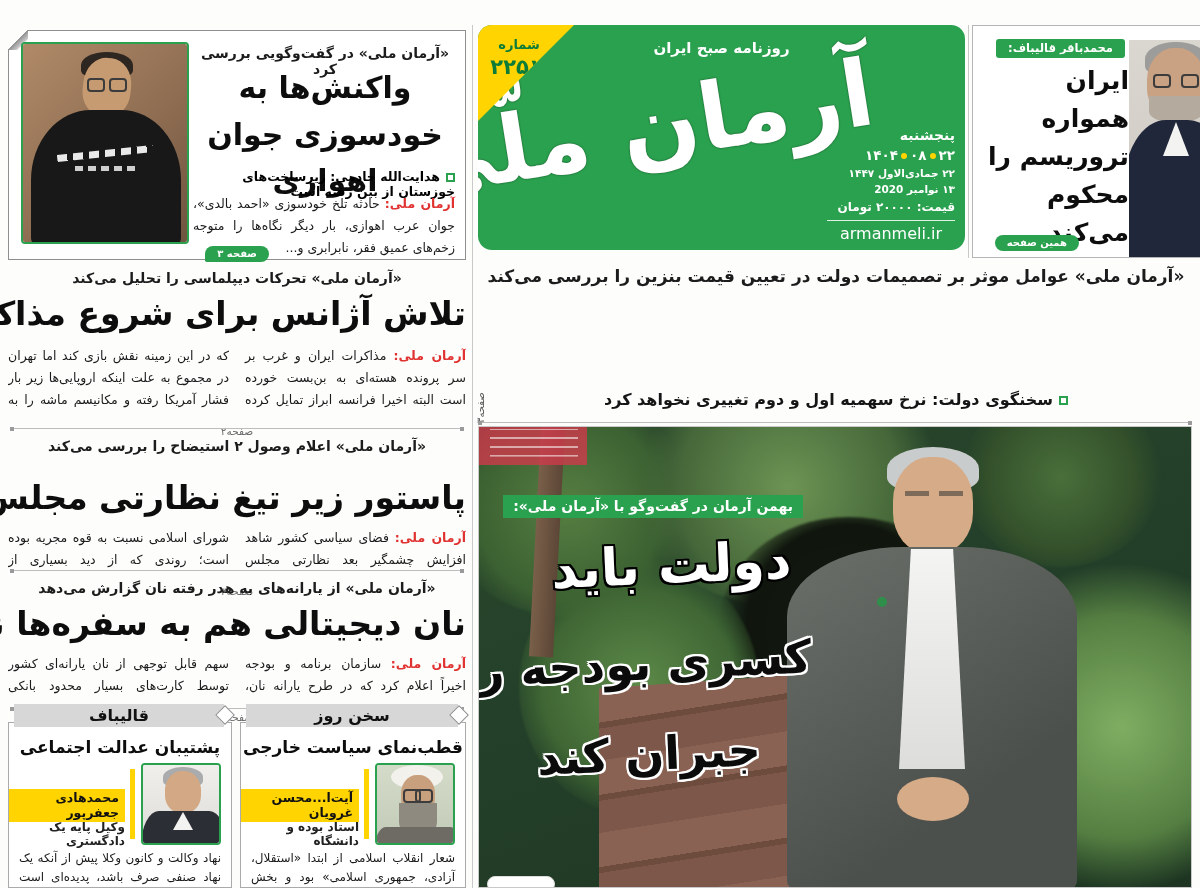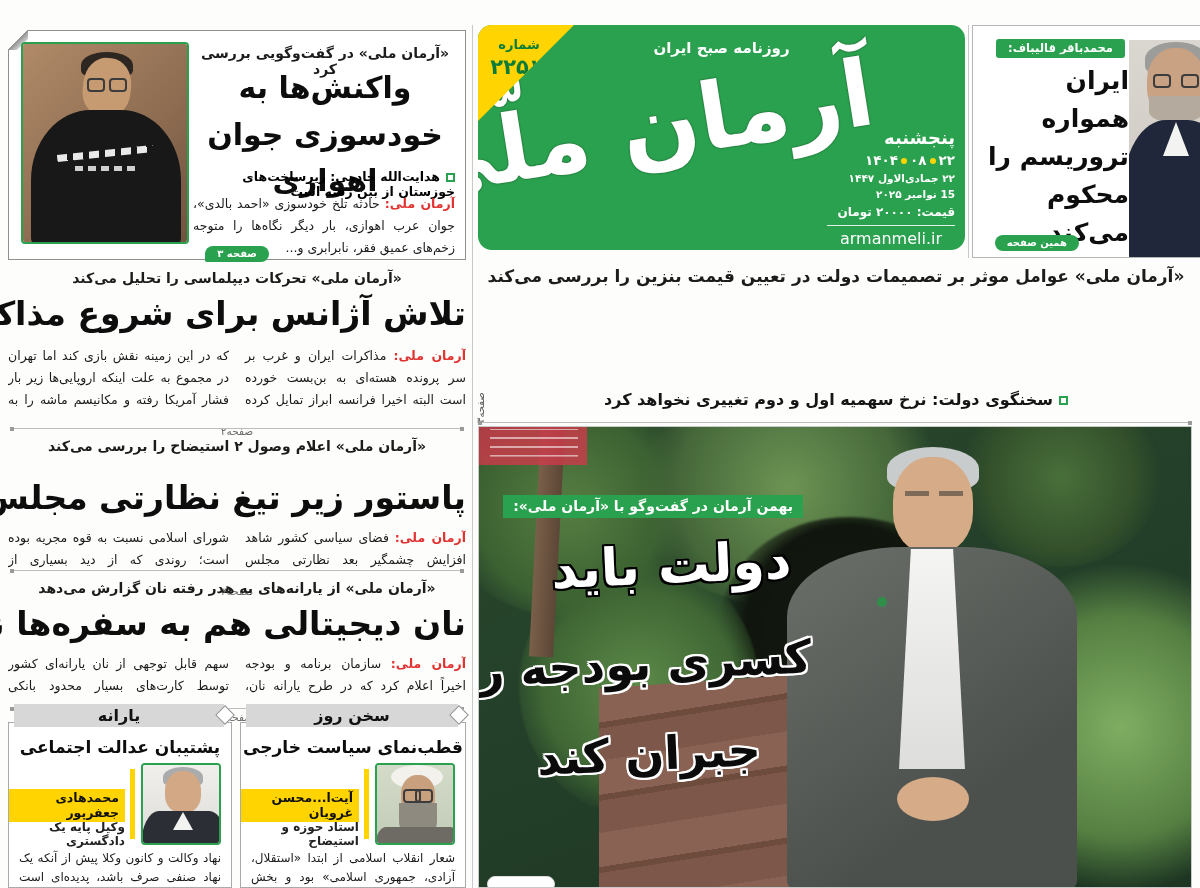--- a/index.html
+++ b/index.html
@@ -36,21 +36,21 @@
   
   #masthead { left:478px; top:25px; width:487px; height:225px; background:var(--green); border-radius:14px; overflow:hidden; }
   #issue-corner { position:absolute; top:0; left:0; width:96px; height:96px; background:var(--yellow);
                   clip-path:polygon(0 0,100% 0,0 100%); }
   #issue-corner .lbl { position:absolute; top:12px; left:12px; width:58px; text-align:center; color:#0e7c39; font-size:13px; font-weight:bold; }
   #issue-corner .num { position:absolute; top:30px; left:6px; width:64px; text-align:center; color:#0e7c39; font-size:21px; font-weight:bold; }
   #logo-tagline { position:absolute; top:14px; left:0; right:0; text-align:center; color:#fff; font-size:15px; font-weight:bold; }
   #logo-script { position:absolute; top:48px; right:90px; width:400px; text-align:center; color:#fff; font-size:92px; font-weight:bold;
                  transform:rotate(-9deg); text-shadow:0 0 2px rgba(0,0,0,.55); line-height:1.1; white-space:nowrap; }
   #date-block { position:absolute; top:102px; right:10px; width:128px; text-align:right; color:#fff; }
-  #date-block .weekday { font-size:18px; font-weight:bold; margin-bottom:4px; }
+  #date-block .weekday { font-size:14px; font-weight:bold; margin-bottom:4px; }
   #date-block .fa-date { font-size:13.5px; font-weight:bold; letter-spacing:1px; }
   #date-block .dot { display:inline-block; width:6px; height:6px; border-radius:50%; background:var(--yellow); margin:0 3px 1px; }
   #date-block .small { font-size:10.5px; font-weight:bold; margin-top:4px; }
   #date-block .price { font-size:12px; font-weight:bold; margin-top:5px; }
   #date-block .rule { border-top:1.5px solid rgba(255,255,255,.85); margin:6px 0 3px; }
   #date-block .site { font-size:16px; direction:ltr; text-align:center; font-family:"DejaVu Sans", sans-serif; }
 
   
   #qbox { left:972px; top:25px; width:256px; height:233px; border:1px solid #b5b5b5; background:#fff; }
   #qbox .label { position:absolute; top:11px; right:102px; left:10px; }
@@ -99,21 +99,21 @@
     <div id="logo-script">آرمان ملّی</div>
     <div id="logo-tagline">روزنامه صبح ایران</div>
     <div id="issue-corner">
       <div class="lbl">شماره</div>
       <div class="num">۲۲۵۱</div>
     </div>
     <div id="date-block">
       <div class="weekday">پنجشنبه</div>
       <div class="fa-date"><span>۲۲</span><span class="dot"></span><span>۰۸</span><span class="dot"></span><span>۱۴۰۴</span></div>
       <div class="small">۲۲ جمادی‌الاول ۱۴۴۷</div>
-      <div class="small">15 نوامبر ۲۰۲۵</div>
+      <div class="small">۱۳ نوامبر 2020</div>
       <div class="price">قیمت: ۲۰۰۰۰ تومان</div>
       <div class="rule"></div>
       <div class="site">armanmeli.ir</div>
     </div>
   </div>
 
   <div id="qbox" class="abs">
     <div class="abs" style="right:2px; top:14px; width:96px; height:217px; background:linear-gradient(#dad6d0,#cdc8c1); overflow:hidden;">
       <div class="hair" style="left:16px; top:2px; width:62px; height:34px; background:#9c9c9a;"></div>
       <div class="head" style="left:18px; top:8px; width:58px; height:70px; background:#c9a183;"></div>
@@ -183,37 +183,37 @@
       <div class="head" style="left:22px; top:6px; width:36px; height:42px; background:#d2a885;"></div>
       <div class="torso" style="left:-2px; top:46px; width:86px; height:40px; background:#2b2e35;"></div>
       <div class="shirt" style="left:30px; top:47px; width:20px; height:18px;"></div>
     </div>
     <div class="ybar" style="right:96px; top:46px; height:70px;"></div>
     <div class="abs" style="right:106px; top:66px;"><span class="author-name">محمدهادی جعفرپور</span></div>
     <div class="author-role abs" style="right:106px; top:92px;">وکیل پایه یک دادگستری</div>
     <div class="bodytxt abs" style="right:10px; left:10px; top:126px; font-size:12px; line-height:1.6;">نهاد وکالت و کانون وکلا پیش از آنکه یک نهاد صنفی صرف باشد، پدیده‌ای است اجتماعی، محصول دادگستری مدرن و بنا بر همین ادعا برای شناسایی علل و عوامل چالش‌ها و هجمه‌های وارده بر این نهاد...</div>
   </div>
   <div class="hdr-bar" style="left:14px; top:704px; width:210px;">
-    <span>یارانه</span>
+    <span>قالیباف</span>
     <span class="diamond"></span>
   </div>
 
   <div class="abs" style="left:240px; top:722px; width:226px; height:166px; border:1px solid #aaa; background:#fff; overflow:hidden;">
     <div class="headline" style="font-size:17px; margin-top:14px; white-space:normal;">قطب‌نمای سیاست خارجی</div>
     <div class="portrait-frame" style="right:10px; top:40px; width:80px; height:82px;">
       <div class="abs" style="inset:0; background:linear-gradient(#d4dcc9,#c2cab8);"></div>
       <div class="hair" style="left:14px; top:0; width:52px; height:24px; background:#f2f1ec; border-radius:50%;"></div>
       <div class="head" style="left:24px; top:10px; width:34px; height:40px; background:#c9a07e;"></div>
       <div class="glasses" style="left:26px; top:24px; width:30px;"></div>
       <div class="abs" style="left:22px; top:38px; width:38px; height:34px; background:#8f8a80; border-radius:0 0 45% 45%;"></div>
       <div class="torso" style="left:-2px; top:62px; width:86px; height:24px; background:#6e6a64;"></div>
     </div>
     <div class="ybar" style="right:96px; top:46px; height:70px;"></div>
     <div class="abs" style="right:106px; top:66px;"><span class="author-name">آیت‌ا...محسن غرویان</span></div>
-    <div class="author-role abs" style="right:106px; top:92px;">استاد حوزه و استیضاح</div>
+    <div class="author-role abs" style="right:106px; top:92px;">استاد بوده و دانشگاه</div>
     <div class="bodytxt abs" style="right:10px; left:10px; top:126px; font-size:12px; line-height:1.6;">شعار انقلاب اسلامی از ابتدا «استقلال، آزادی، جمهوری اسلامی» بود و بخش «استقلال» در واقع همان شعار معروف «نه شرقی، نه غربی» را در دل خود دارد. این شعار به ابتکار امام خمینی (ره) و با هدف...</div>
   </div>
   <div class="hdr-bar" style="left:246px; top:704px; width:212px;">
     <span>سخن روز</span>
     <span class="diamond"></span>
   </div>
 
   <div class="kicker abs" id="main-kicker">«آرمان ملی» عوامل موثر بر تصمیمات دولت در تعیین قیمت بنزین را بررسی می‌کند</div>
   <div class="abs" id="main-bullet"><span class="sq-bullet"></span><span>سخنگوی دولت: نرخ سهمیه اول و دوم تغییری نخواهد کرد</span></div>
   <div class="abs" id="main-side-page">صفحه۳</div>

